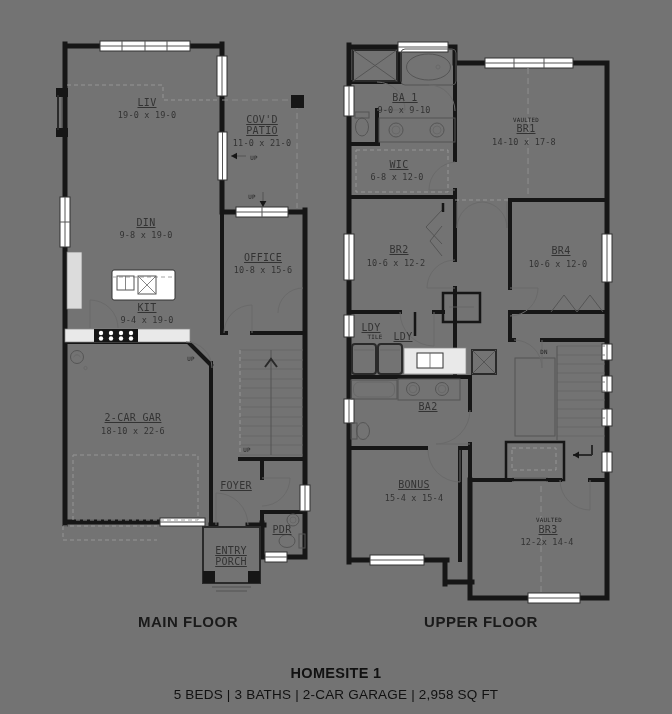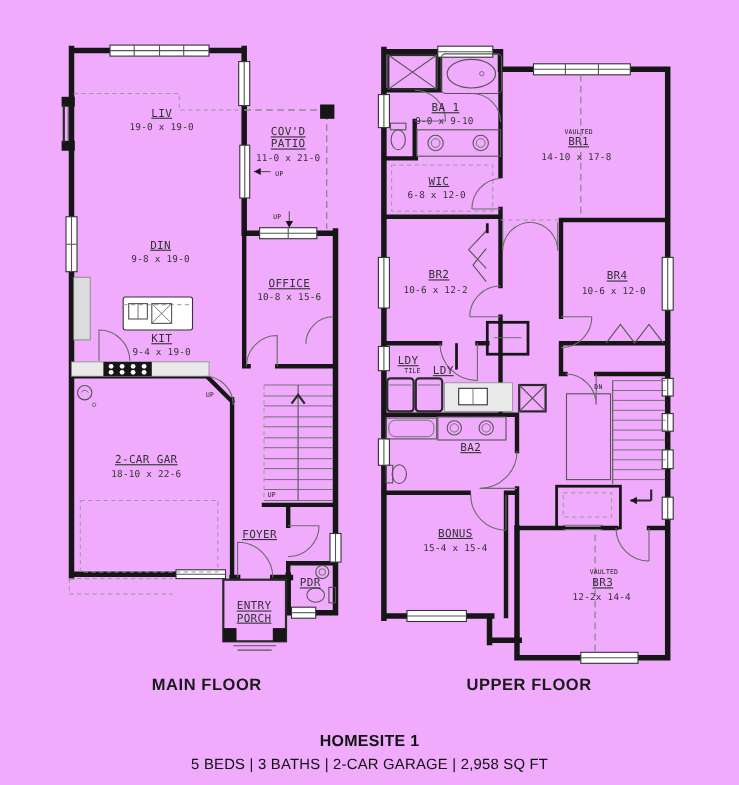--- a/index.html
+++ b/index.html
@@ -1,16 +1,16 @@
 <!DOCTYPE html>
 <html><head>
 <meta charset="utf-8">
 <style>
   html,body{margin:0;padding:0;background:#fff;}
-  .sheet{position:relative;width:672px;height:714px;background:#f0abfc;overflow:hidden;}
+  .sheet{position:relative;width:672px;height:714px;background:#737373;overflow:hidden;}
   svg{display:block;}
   .wx{stroke:#161616;fill:none;stroke-linecap:square;}
   .w5{stroke-width:5;}
   .w4{stroke-width:4;}
   .w3{stroke:#161616;stroke-width:2.5;fill:none;}
   .tn{stroke:#555;stroke-width:1;fill:none;}
   .tn8{stroke:#666;stroke-width:.8;fill:none;}
   .tn2{stroke:#2a2a2a;stroke-width:2;fill:none;}
   .door{stroke:#6a6a6a;stroke-width:1;fill:none;}
   .dsh{stroke:#8a8a8a;stroke-width:1.2;fill:none;stroke-dasharray:6 4;}

